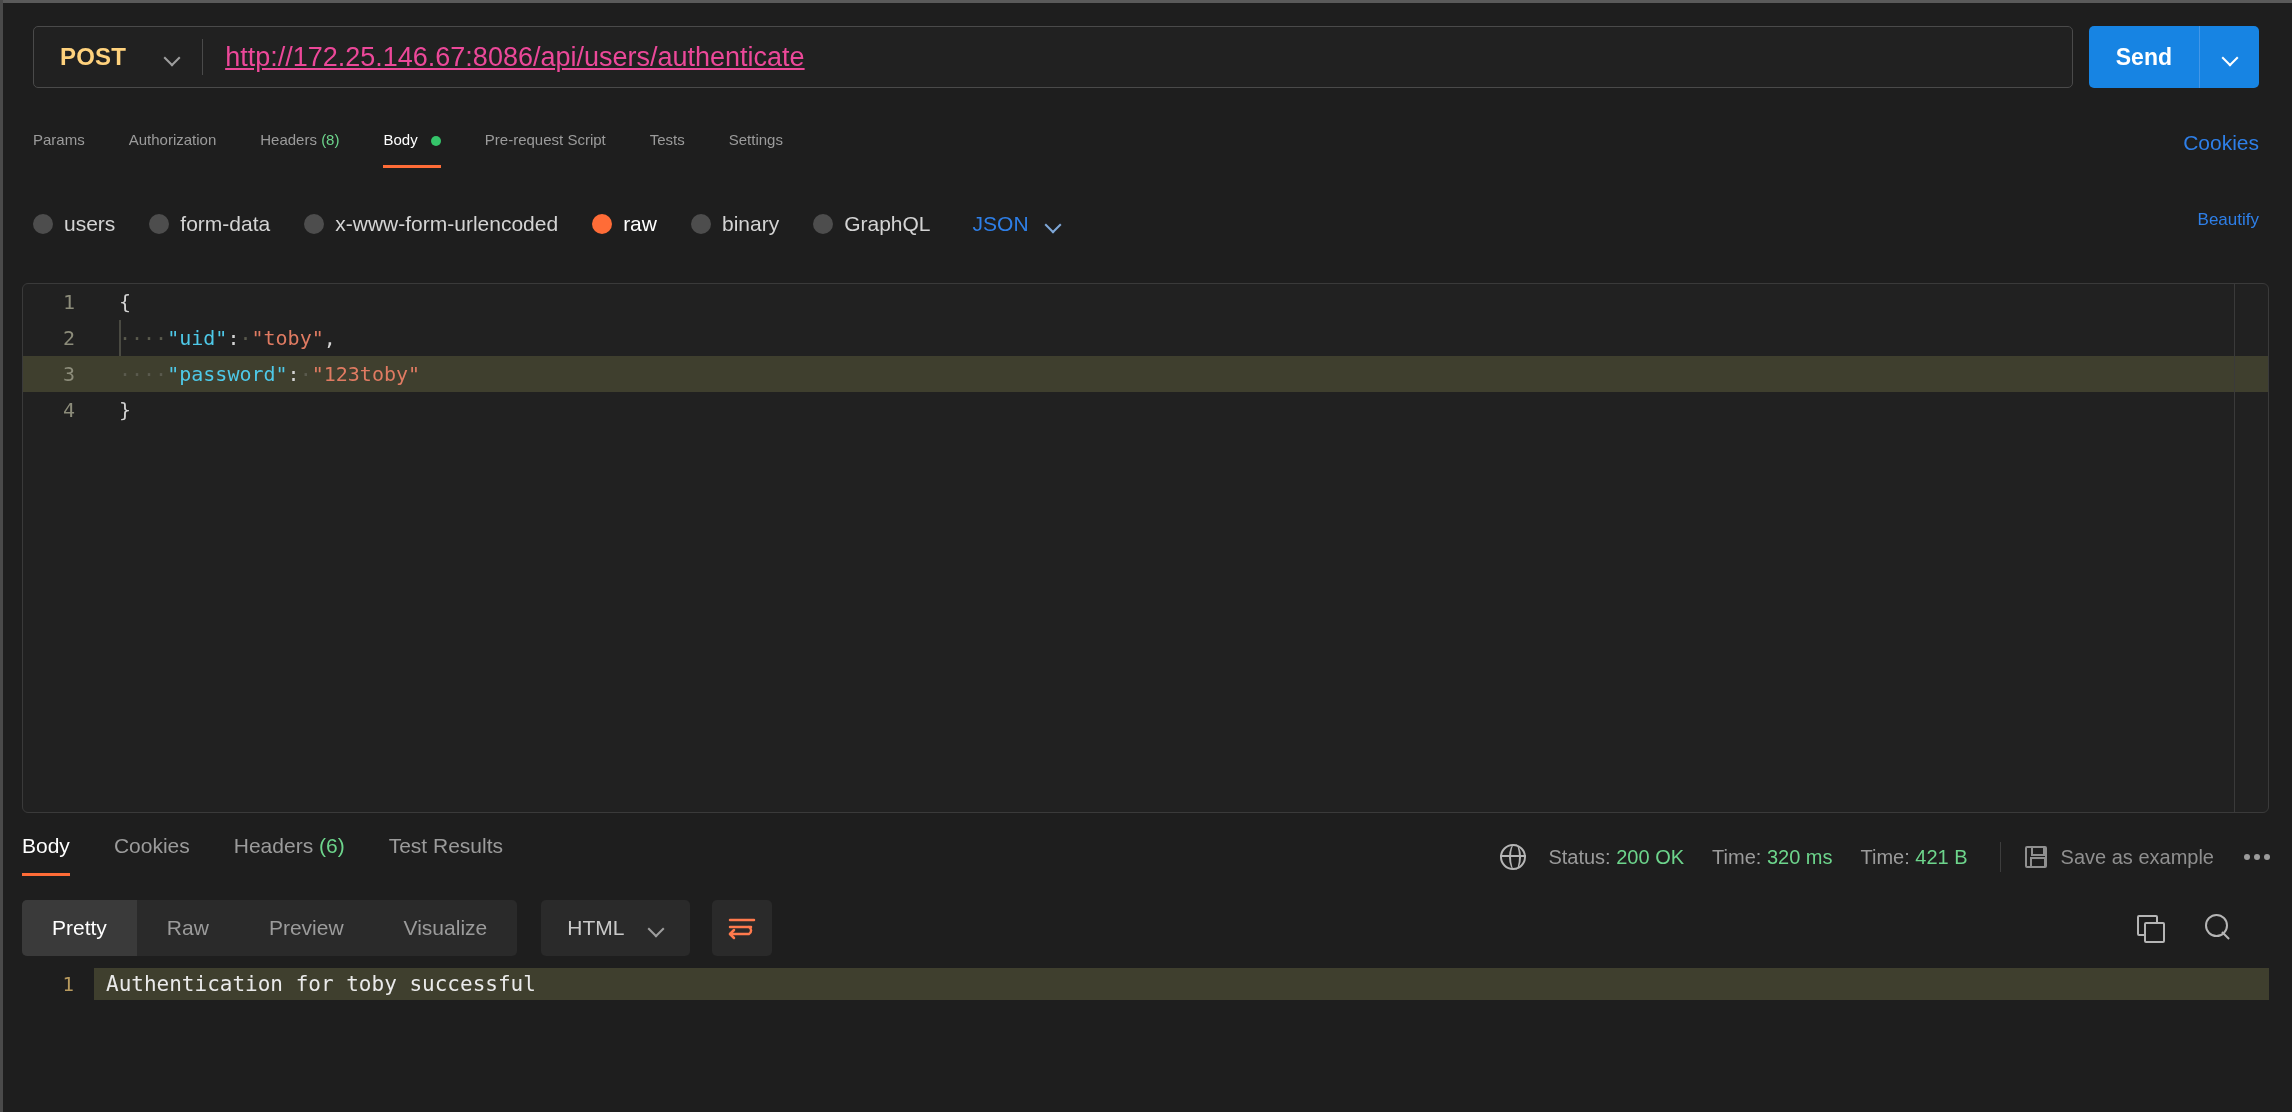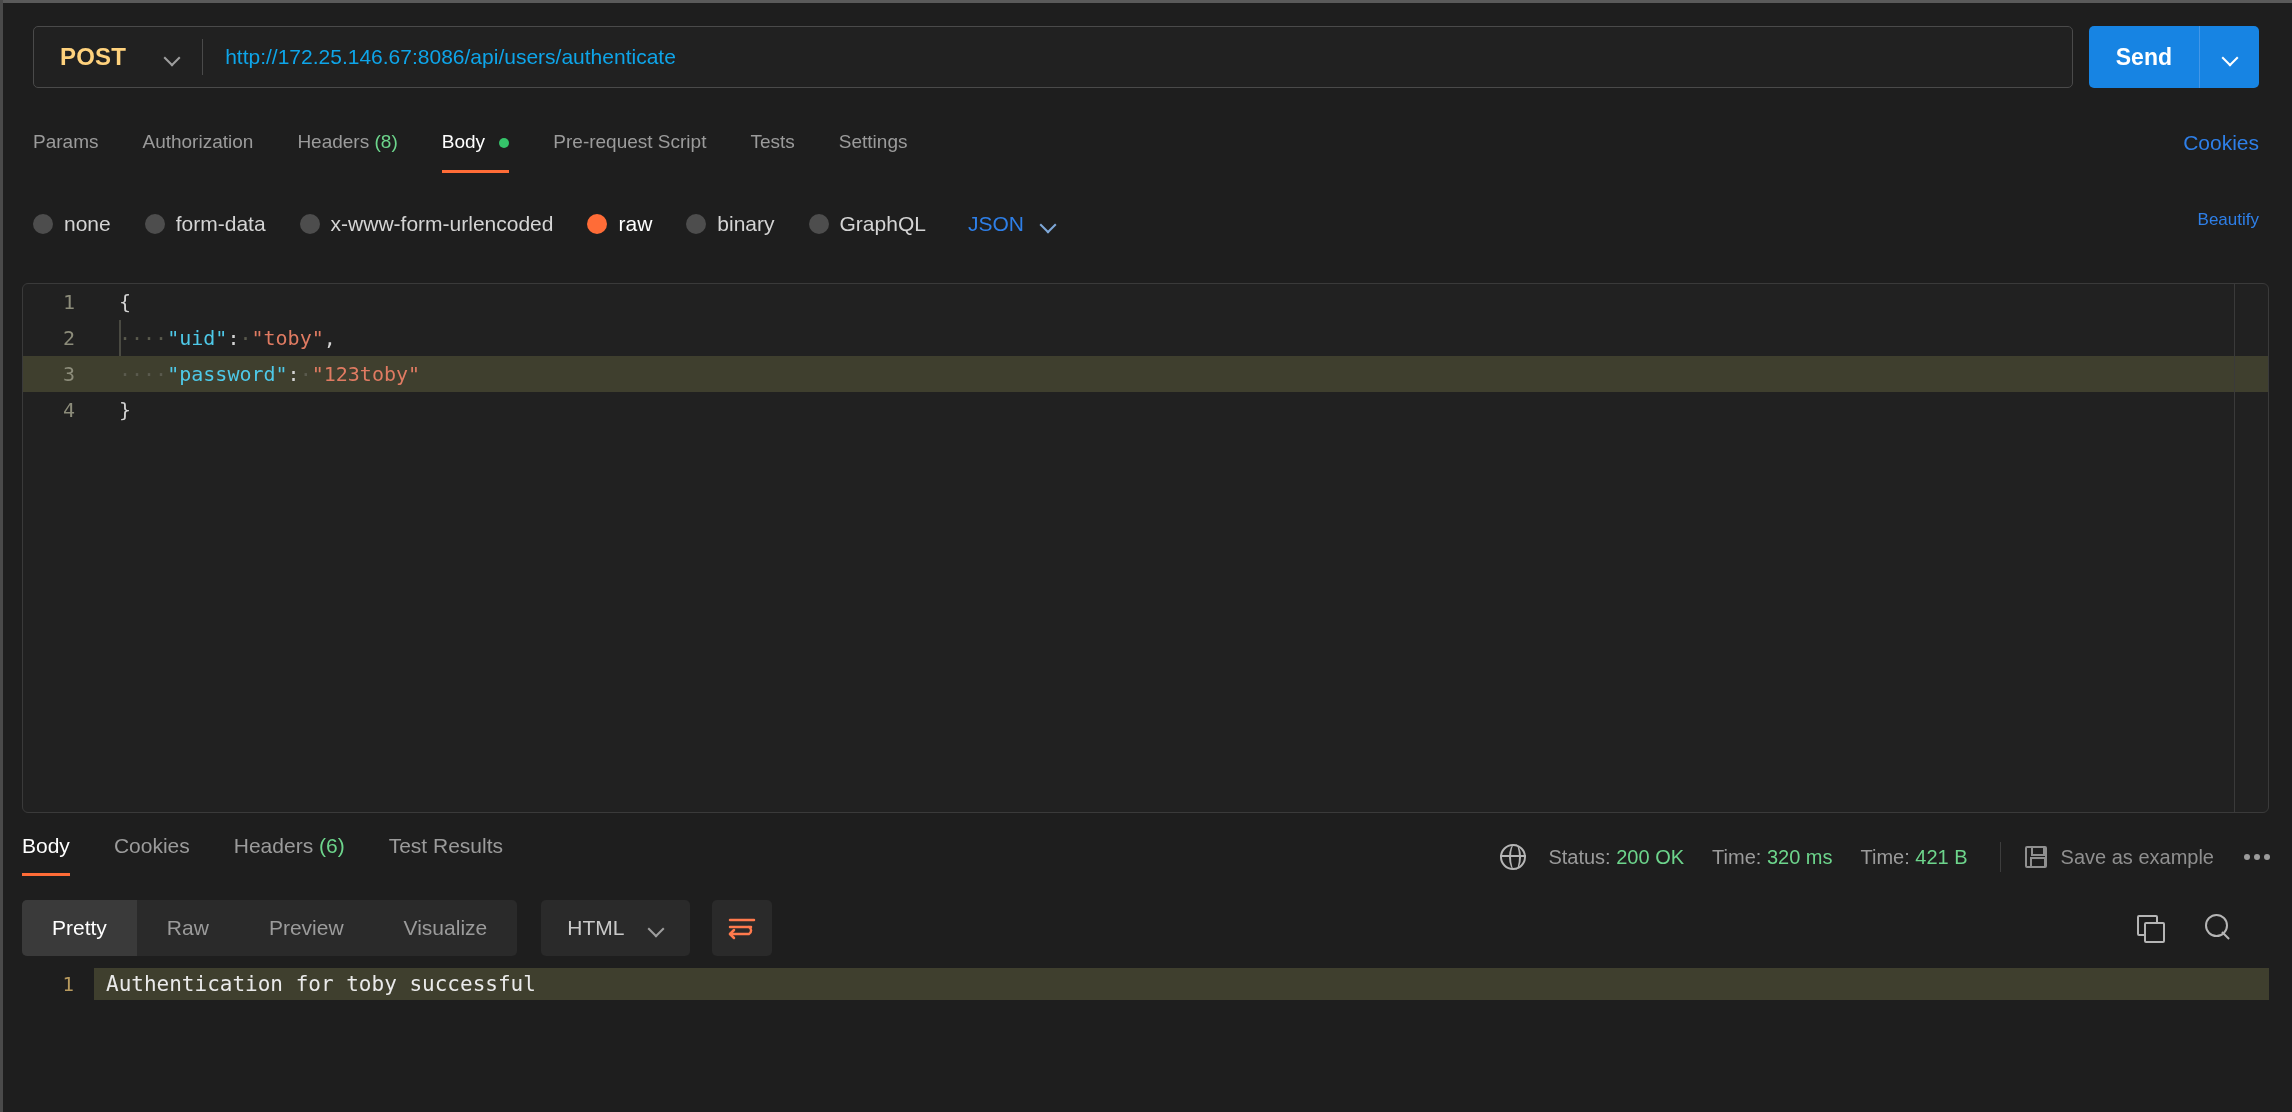--- a/index.html
+++ b/index.html
@@ -48,23 +48,24 @@
   .chev::before {
     content:""; position:absolute; left:2px; top:3px;
     width:10px; height:10px;
     border-right:2px solid #9e9e9e; border-bottom:2px solid #9e9e9e;
     transform: rotate(45deg);
   }
   .vdiv { width:1px; background:#4a4a4a; margin:12px 0; }
   .url-input {
     flex:1 1 auto; display:flex; align-items:center;
     padding-left: 22px;
-    color: #0ea5e9; font-size: 21px;
+    color: #ec4899; font-size: 27px;
     background: transparent; border: none; outline: none;
     font-family: "Liberation Sans", sans-serif;
+    text-decoration: underline;
   }
   .send-wrap { display:flex; margin-left: 16px; }
   .send-btn {
     background:#1784e3; color:#fff;
     font-size:23px; font-weight:bold;
     border:none; border-radius:5px 0 0 5px;
     padding: 0 27px; cursor:pointer;
     font-family:"Liberation Sans", sans-serif;
   }
   .send-caret {
@@ -78,21 +79,21 @@
 
   
   .req-tabs {
     position:absolute; left:33px; top:125px;
     width:2226px; height:56px;
     display:flex; align-items:flex-start;
   }
   .tab {
     position:relative; padding: 6px 22px 20px 0;
     margin-right: 22px;
-    color:#9b9b9b; font-size:19px; cursor:pointer; white-space:nowrap;
+    color:#9b9b9b; font-size:15px; cursor:pointer; white-space:nowrap;
   }
   .tab.active { color:#ffffff; }
   .tab.active::after {
     content:""; position:absolute; left:0; right:22px; bottom:0;
     height:3px; background:#ff6c37;
   }
   .tab .count { color:#6dd58c; }
   .dot-green {
     display:inline-block; width:10px; height:10px; border-radius:50%;
     background:#35c46a; margin-left:9px; vertical-align:middle;
@@ -319,21 +320,21 @@
   </div>
   <div class="tab">
     <span>Settings</span>
   </div>
   <div class="cookies-link">Cookies</div>
 </div>
 
 <div class="body-modes">
   <div class="radio">
     <span class="knob"></span>
-    <span>none</span>
+    <span>users</span>
   </div>
   <div class="radio">
     <span class="knob"></span>
     <span>form-data</span>
   </div>
   <div class="radio">
     <span class="knob"></span>
     <span>x-www-form-urlencoded</span>
   </div>
   <div class="radio sel">

